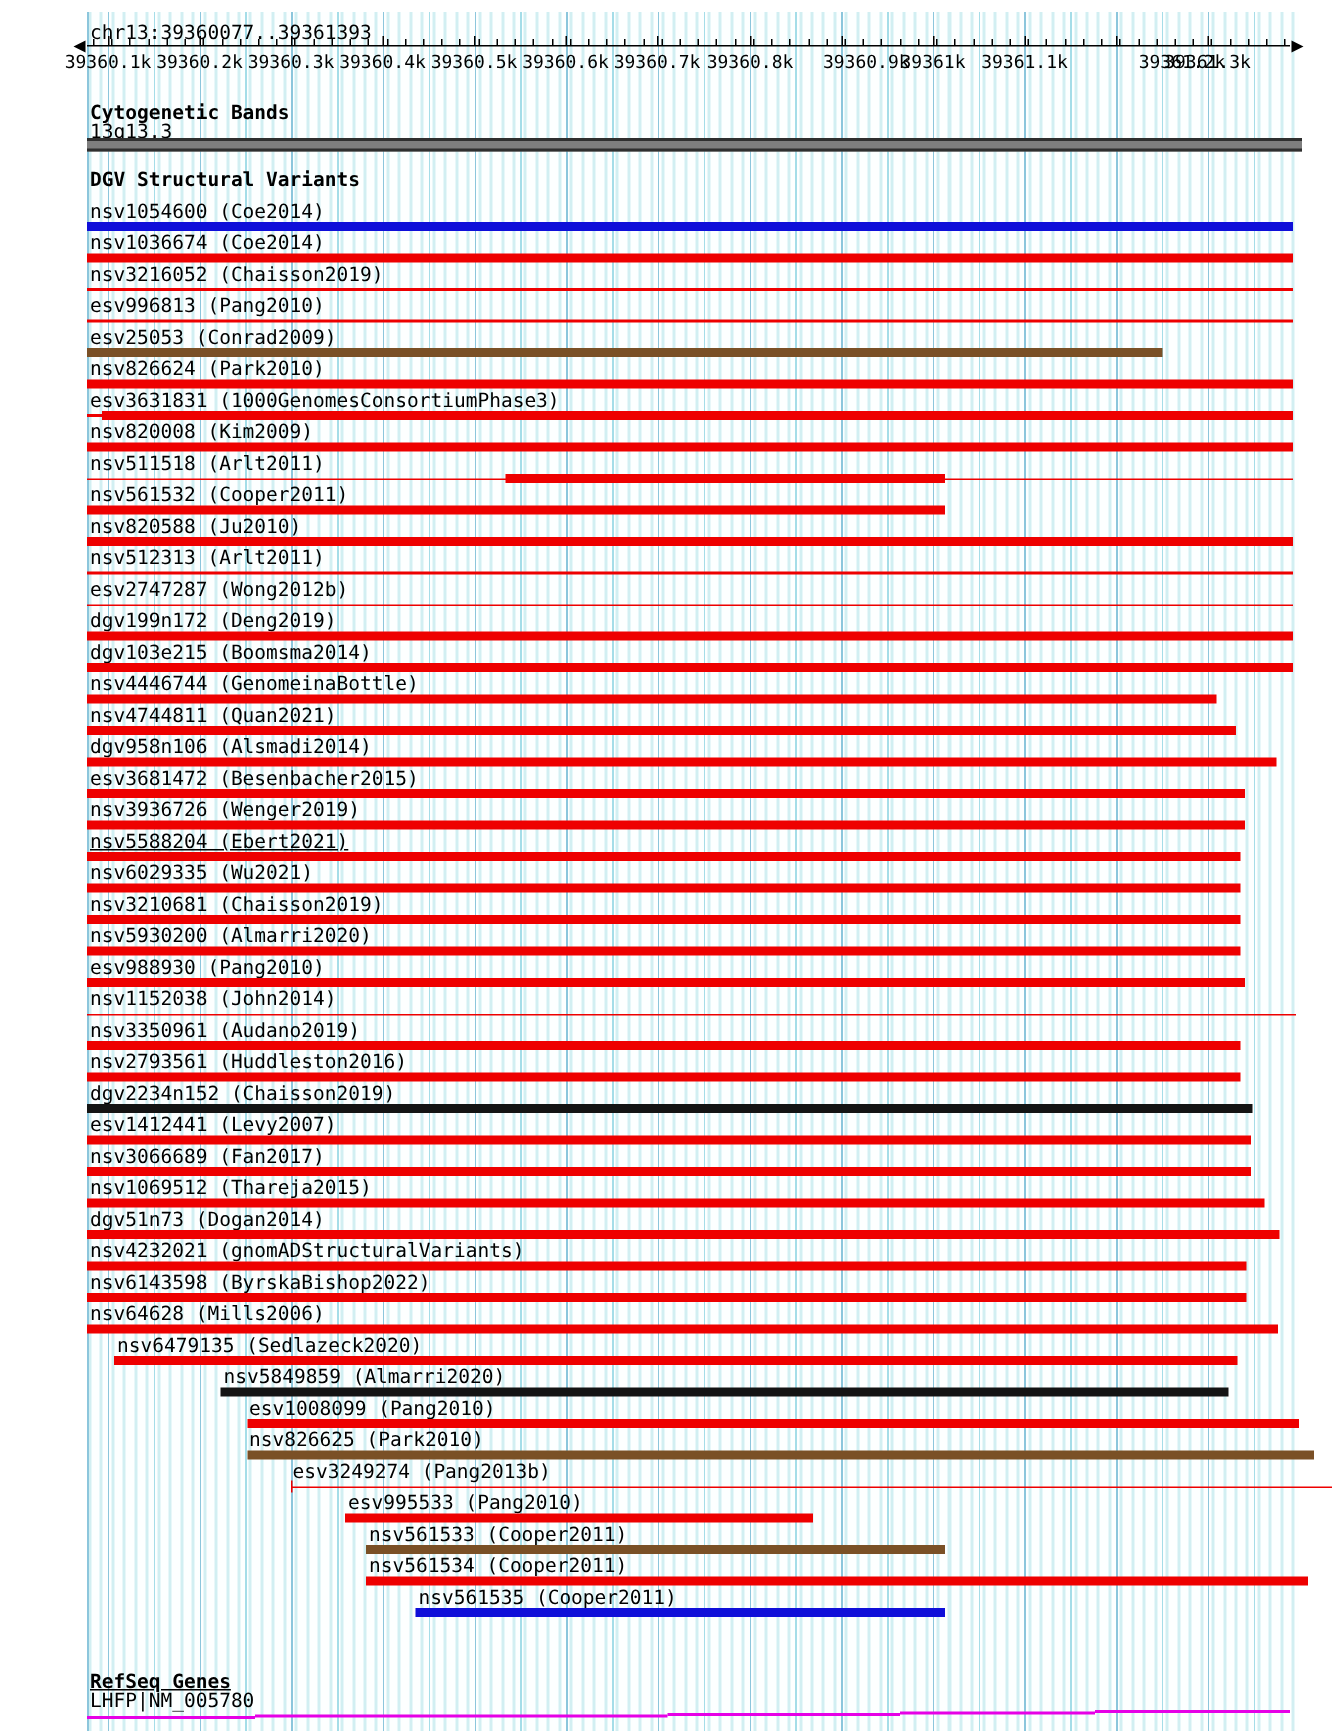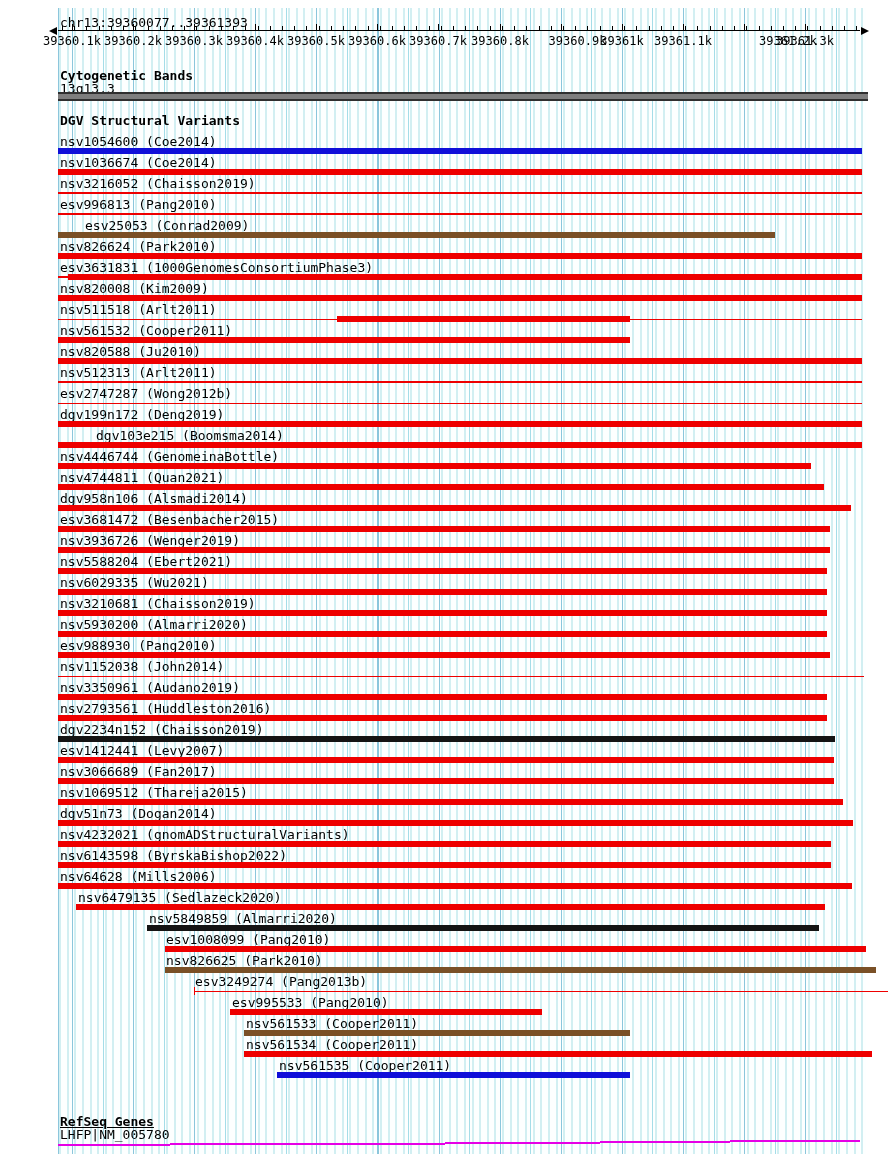--- a/index.html
+++ b/index.html
@@ -139,21 +139,21 @@
   <div class="mono bold" style="left:60px;top:114px;">DGV Structural Variants</div>
   <div id="variants">
       <div class="mono" style="left: 60px; top: 135px;">nsv1054600 (Coe2014)</div>
       <div class="seg" style="left: 58px; top: 148px; width: 804px; height: 6px; background: rgb(15, 15, 217);"></div>
       <div class="mono" style="left: 60px; top: 156px;">nsv1036674 (Coe2014)</div>
       <div class="seg" style="left: 58px; top: 169px; width: 804px; height: 6px; background: rgb(238, 0, 0);"></div>
       <div class="mono" style="left: 60px; top: 177px;">nsv3216052 (Chaisson2019)</div>
       <div class="seg" style="left: 58px; top: 192px; width: 804px; height: 2px; background: rgb(238, 0, 0);"></div>
       <div class="mono" style="left: 60px; top: 198px;">esv996813 (Pang2010)</div>
       <div class="seg" style="left: 58px; top: 213px; width: 804px; height: 2px; background: rgb(238, 0, 0);"></div>
-      <div class="mono" style="left: 60px; top: 219px; padding-left: 25px;">esv25053 (Conrad2009)</div>
+      <div class="mono" style="left: 60px; top: 219px;">esv25053 (Conrad2009)</div>
       <div class="seg" style="left: 58px; top: 232px; width: 717px; height: 6px; background: rgb(122, 80, 38);"></div>
       <div class="mono" style="left: 60px; top: 240px;">nsv826624 (Park2010)</div>
       <div class="seg" style="left: 58px; top: 253px; width: 804px; height: 6px; background: rgb(238, 0, 0);"></div>
       <div class="mono" style="left: 60px; top: 261px;">esv3631831 (1000GenomesConsortiumPhase3)</div>
       <div class="seg" style="left: 58px; top: 276px; width: 10px; height: 2px; background: rgb(238, 0, 0);"></div>
       <div class="seg" style="left: 68px; top: 274px; width: 794px; height: 6px; background: rgb(238, 0, 0);"></div>
       <div class="mono" style="left: 60px; top: 282px;">nsv820008 (Kim2009)</div>
       <div class="seg" style="left: 58px; top: 295px; width: 804px; height: 6px; background: rgb(238, 0, 0);"></div>
       <div class="mono" style="left: 60px; top: 303px;">nsv511518 (Arlt2011)</div>
       <div class="seg" style="left: 58px; top: 319px; width: 804px; height: 1px; background: rgb(238, 0, 0);"></div>
@@ -161,33 +161,33 @@
       <div class="mono" style="left: 60px; top: 324px;">nsv561532 (Cooper2011)</div>
       <div class="seg" style="left: 58px; top: 337px; width: 572px; height: 6px; background: rgb(238, 0, 0);"></div>
       <div class="mono" style="left: 60px; top: 345px;">nsv820588 (Ju2010)</div>
       <div class="seg" style="left: 58px; top: 358px; width: 804px; height: 6px; background: rgb(238, 0, 0);"></div>
       <div class="mono" style="left: 60px; top: 366px;">nsv512313 (Arlt2011)</div>
       <div class="seg" style="left: 58px; top: 381px; width: 804px; height: 2px; background: rgb(238, 0, 0);"></div>
       <div class="mono" style="left: 60px; top: 387px;">esv2747287 (Wong2012b)</div>
       <div class="seg" style="left: 58px; top: 403px; width: 804px; height: 1px; background: rgb(238, 0, 0);"></div>
       <div class="mono" style="left: 60px; top: 408px;">dgv199n172 (Deng2019)</div>
       <div class="seg" style="left: 58px; top: 421px; width: 804px; height: 6px; background: rgb(238, 0, 0);"></div>
-      <div class="mono" style="left: 60px; top: 429px; margin-left: 36px;">dgv103e215 (Boomsma2014)</div>
+      <div class="mono" style="left: 60px; top: 429px;">dgv103e215 (Boomsma2014)</div>
       <div class="seg" style="left: 58px; top: 442px; width: 804px; height: 6px; background: rgb(238, 0, 0);"></div>
       <div class="mono" style="left: 60px; top: 450px; text-align: center;">nsv4446744 (GenomeinaBottle)</div>
       <div class="seg" style="left: 58px; top: 463px; width: 753px; height: 6px; background: rgb(238, 0, 0);"></div>
       <div class="mono" style="left: 60px; top: 471px;">nsv4744811 (Quan2021)</div>
       <div class="seg" style="left: 58px; top: 484px; width: 766px; height: 6px; background: rgb(238, 0, 0);"></div>
       <div class="mono" style="left: 60px; top: 492px;">dgv958n106 (Alsmadi2014)</div>
       <div class="seg" style="left: 58px; top: 505px; width: 793px; height: 6px; background: rgb(238, 0, 0);"></div>
       <div class="mono" style="left: 60px; top: 513px;">esv3681472 (Besenbacher2015)</div>
       <div class="seg" style="left: 58px; top: 526px; width: 772px; height: 6px; background: rgb(238, 0, 0);"></div>
       <div class="mono" style="left: 60px; top: 534px;">nsv3936726 (Wenger2019)</div>
       <div class="seg" style="left: 58px; top: 547px; width: 772px; height: 6px; background: rgb(238, 0, 0);"></div>
-      <div class="mono" style="left: 60px; top: 555px;">nsv5588204 (Ebert2021)</div>
+      <div class="mono" style="left: 60px; top: 555px; text-decoration: underline;">nsv5588204 (Ebert2021)</div>
       <div class="seg" style="left: 58px; top: 568px; width: 769px; height: 6px; background: rgb(238, 0, 0);"></div>
       <div class="mono" style="left: 60px; top: 576px;">nsv6029335 (Wu2021)</div>
       <div class="seg" style="left: 58px; top: 589px; width: 769px; height: 6px; background: rgb(238, 0, 0);"></div>
       <div class="mono" style="left: 60px; top: 597px;">nsv3210681 (Chaisson2019)</div>
       <div class="seg" style="left: 58px; top: 610px; width: 769px; height: 6px; background: rgb(238, 0, 0);"></div>
       <div class="mono" style="left: 60px; top: 618px;">nsv5930200 (Almarri2020)</div>
       <div class="seg" style="left: 58px; top: 631px; width: 769px; height: 6px; background: rgb(238, 0, 0);"></div>
       <div class="mono" style="left: 60px; top: 639px;">esv988930 (Pang2010)</div>
       <div class="seg" style="left: 58px; top: 652px; width: 772px; height: 6px; background: rgb(238, 0, 0);"></div>
       <div class="mono" style="left: 60px; top: 660px;">nsv1152038 (John2014)</div>

